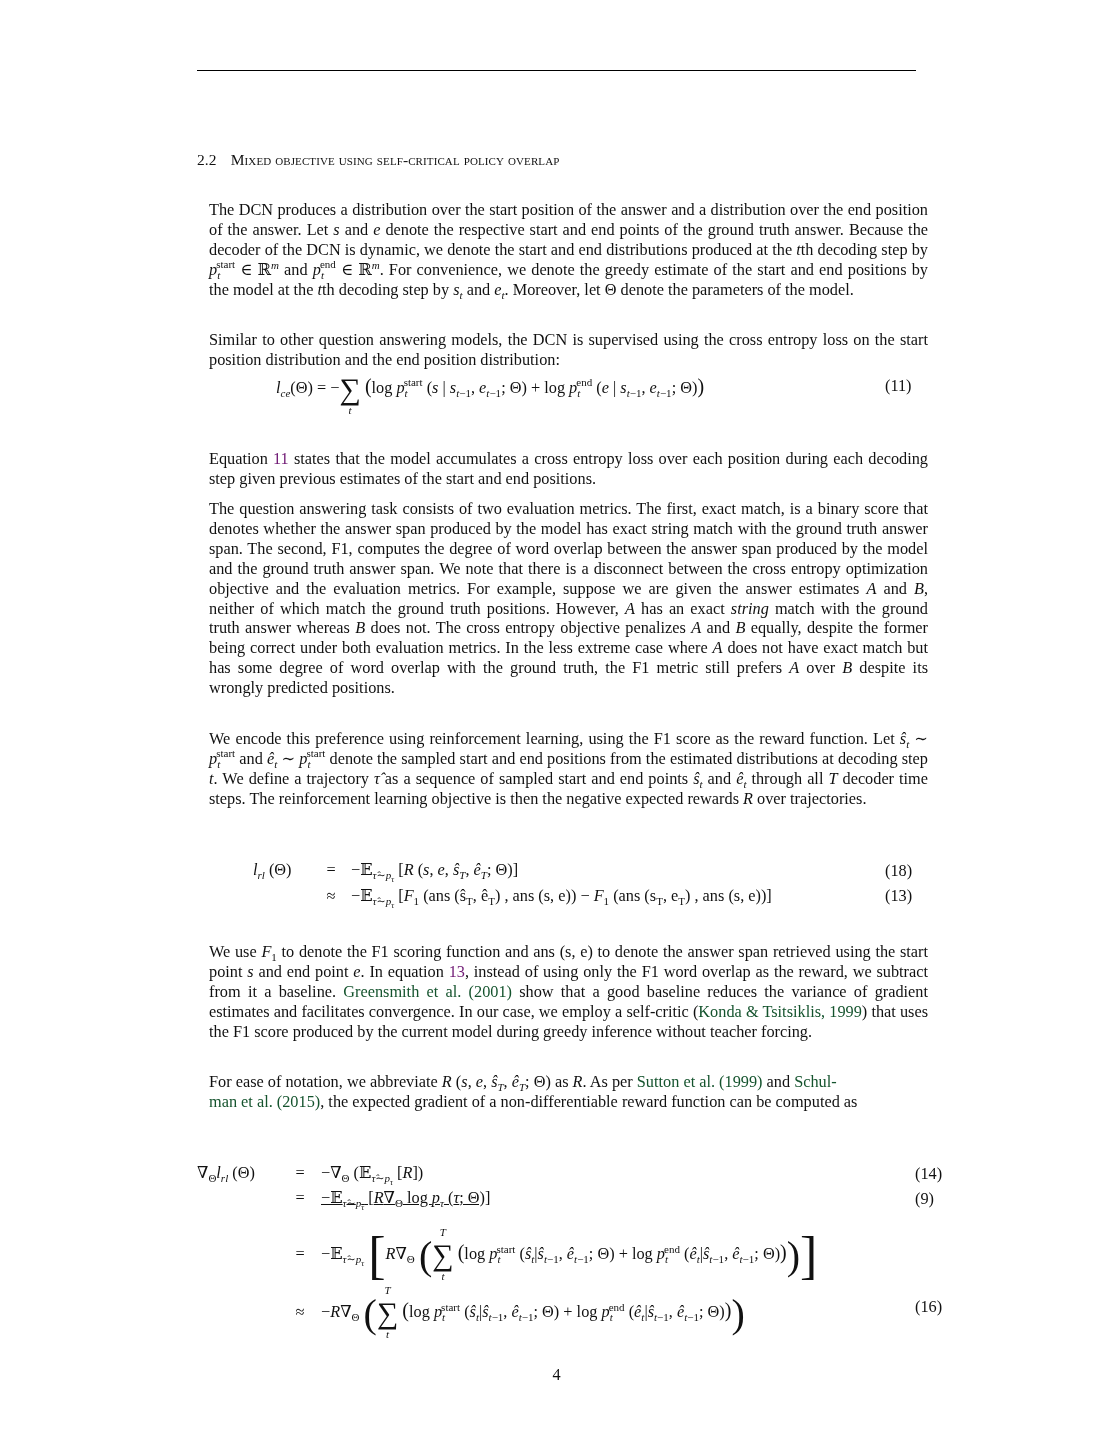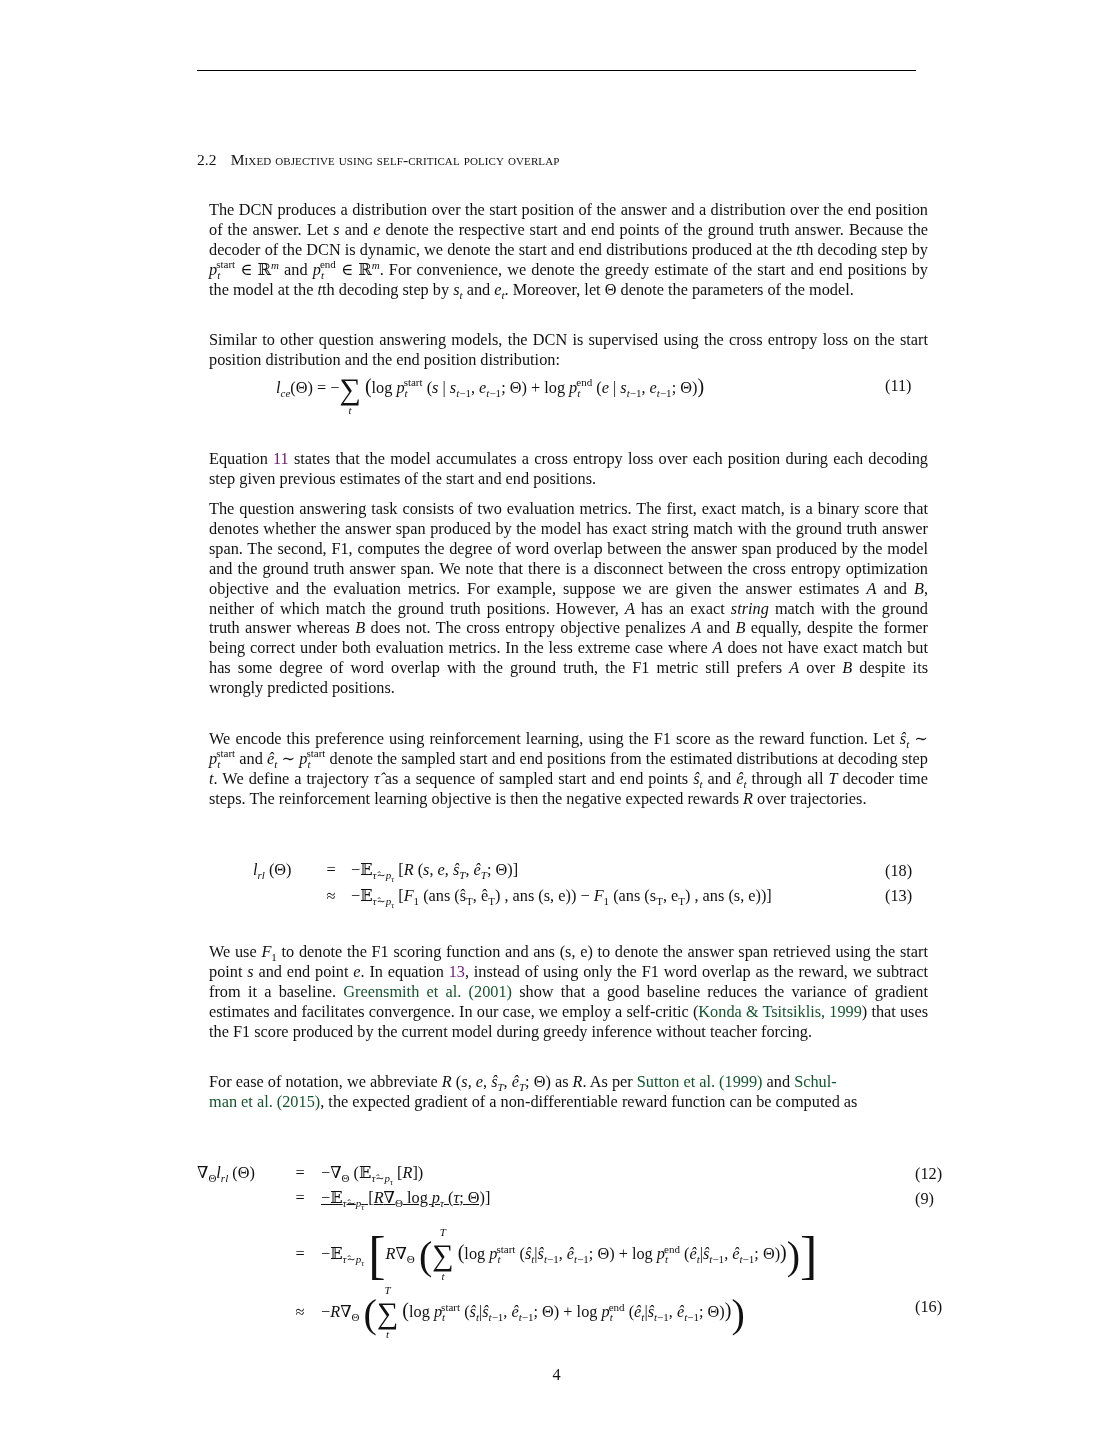--- a/index.html
+++ b/index.html
@@ -59,21 +59,21 @@
 </div>
 <div class="eqnum" style="left:885px; top:886px;">(13)</div>
 
 <p class="para" style="top:930px;"><span>We use </span><i class="m">F</i><sub class="s">1</sub><span> to denote the F1 scoring function and </span>ans (s, e)<span> to denote the answer span retrieved using the start point </span><i class="m">s</i><span> and end point </span><i class="m">e</i><span>.  In equation </span><span class="eqref">13</span><span>, instead of using only the F1 word overlap as the reward, we subtract from it a baseline.  </span><span class="cite">Greensmith et al. (2001)</span><span> show that a good baseline reduces the variance of gradient estimates and facilitates convergence.  In our case, we employ a self-critic (</span><span class="cite">Konda &amp; Tsitsiklis, 1999</span><span>) that uses the F1 score produced by the current model during greedy inference without teacher forcing.</span></p>
 
 <p class="para" style="top:1060px;"><span>For ease of notation, we abbreviate </span><i class="m">R</i> (<i class="m">s</i>, <i class="m">e</i>, <i class="m">ŝ</i><sub class="s"><i>T</i></sub>, <i class="m">ê</i><sub class="s"><i>T</i></sub>; Θ)<span> as </span><i class="m">R</i><span>. As per </span><span class="cite">Sutton et al. (1999)</span><span> and </span><span class="cite"><span>Schul-</span><br><span>man et al. (2015)</span></span><span>, the expected gradient of a non-differentiable reward function can be computed as</span></p>
 
 <div class="eq" style="left:197px; top:1163px;">
   <span style="display:inline-block;width:88px;">∇<sub class="s">Θ</sub><i class="m">l</i><sub class="s"><i>rl</i></sub> (Θ)</span><span style="display:inline-block;width:30px;text-align:center;">=</span><span style="margin-left:6px;">−∇<sub class="s">Θ</sub> (𝔼<sub class="s"><i>τ̂</i>∼<i>p</i><sub style="font-size:8px;"><i>τ</i></sub></sub> [<i class="m">R</i>])</span>
 </div>
-<div class="eqnum" style="left:915px; top:1164px;">(12)</div>
+<div class="eqnum" style="left:915px; top:1164px;">(14)</div>
 
 <div class="eq" style="left:197px; top:1188px;">
   <span style="display:inline-block;width:88px;"></span><span style="display:inline-block;width:30px;text-align:center;">=</span><span style="margin-left:6px;text-decoration:underline;">−𝔼<sub class="s"><i>τ̂</i>∼<i>p</i><sub style="font-size:8px;"><i>τ</i></sub></sub> [<i class="m">R</i>∇<sub class="s">Θ</sub> log <i class="m">p</i><sub class="s"><i>τ</i></sub> (<i class="m">τ</i>; Θ)]</span>
 </div>
 <div class="eqnum" style="left:915px; top:1189px;">(9)</div>
 
 <div class="eq" style="left:197px; top:1230px;">
   <span style="display:inline-block;width:88px;"></span><span style="display:inline-block;width:30px;text-align:center;">=</span><span style="margin-left:6px;">−𝔼<sub class="s"><i>τ̂</i>∼<i>p</i><sub style="font-size:8px;"><i>τ</i></sub></sub> <span class="bbig">[</span><i class="m">R</i>∇<sub class="s">Θ</sub> <span class="big">(</span><span class="sumwrap"><span class="lim-t">T</span><span class="sum">∑</span><span class="lim-b">t</span></span> <span style="font-size:20px;">(</span>log <i class="m">p</i><sub class="s"><i>t</i></sub><sup class="s" style="margin-left:-4px;">start</sup> (<i class="m">ŝ</i><sub class="s"><i>t</i></sub>|<i class="m">ŝ</i><sub class="s"><i>t</i>−1</sub>, <i class="m">ê</i><sub class="s"><i>t</i>−1</sub>; Θ) + log <i class="m">p</i><sub class="s"><i>t</i></sub><sup class="s" style="margin-left:-4px;">end</sup> (<i class="m">ê</i><sub class="s"><i>t</i></sub>|<i class="m">ŝ</i><sub class="s"><i>t</i>−1</sub>, <i class="m">ê</i><sub class="s"><i>t</i>−1</sub>; Θ)<span style="font-size:20px;">)</span><span class="big">)</span><span class="bbig">]</span></span>
 </div>
 

